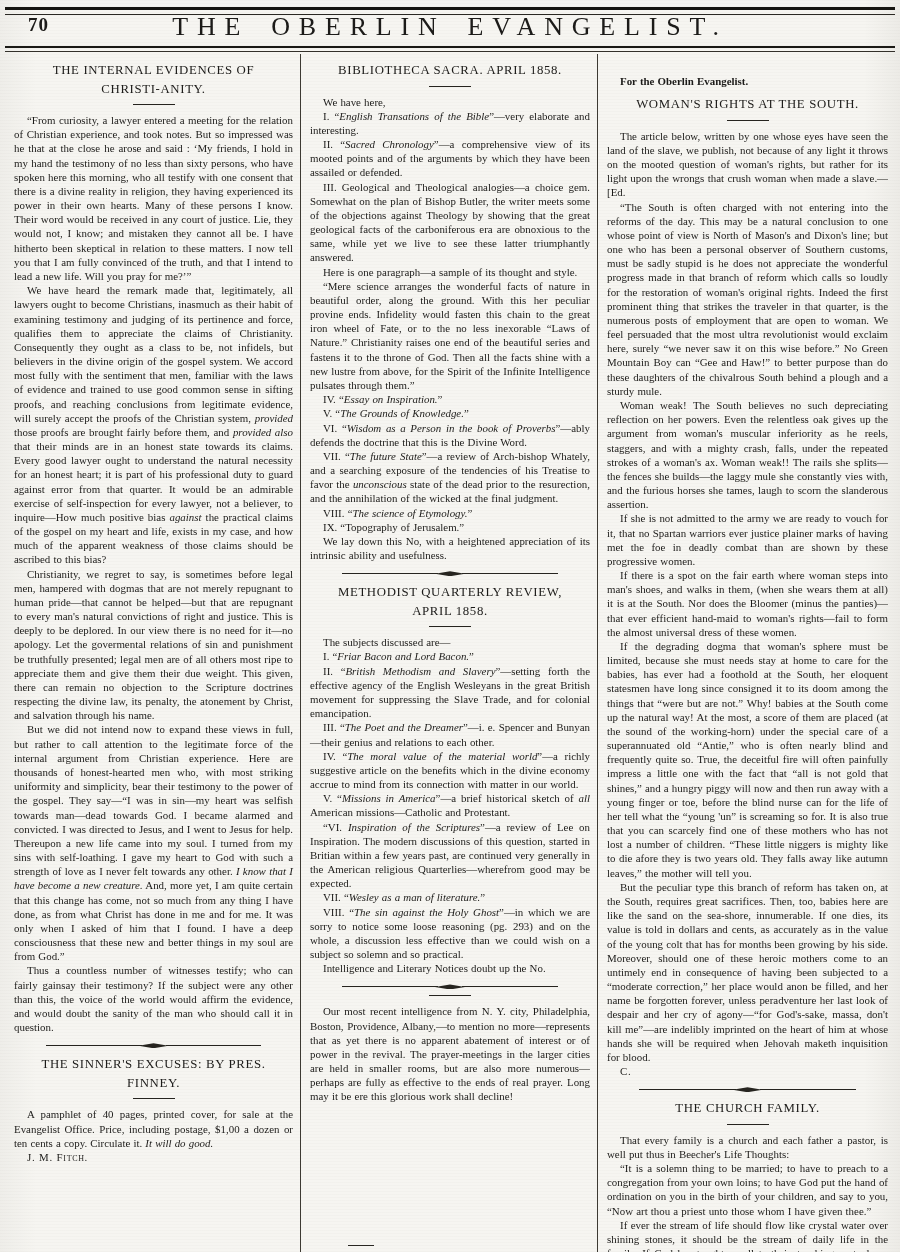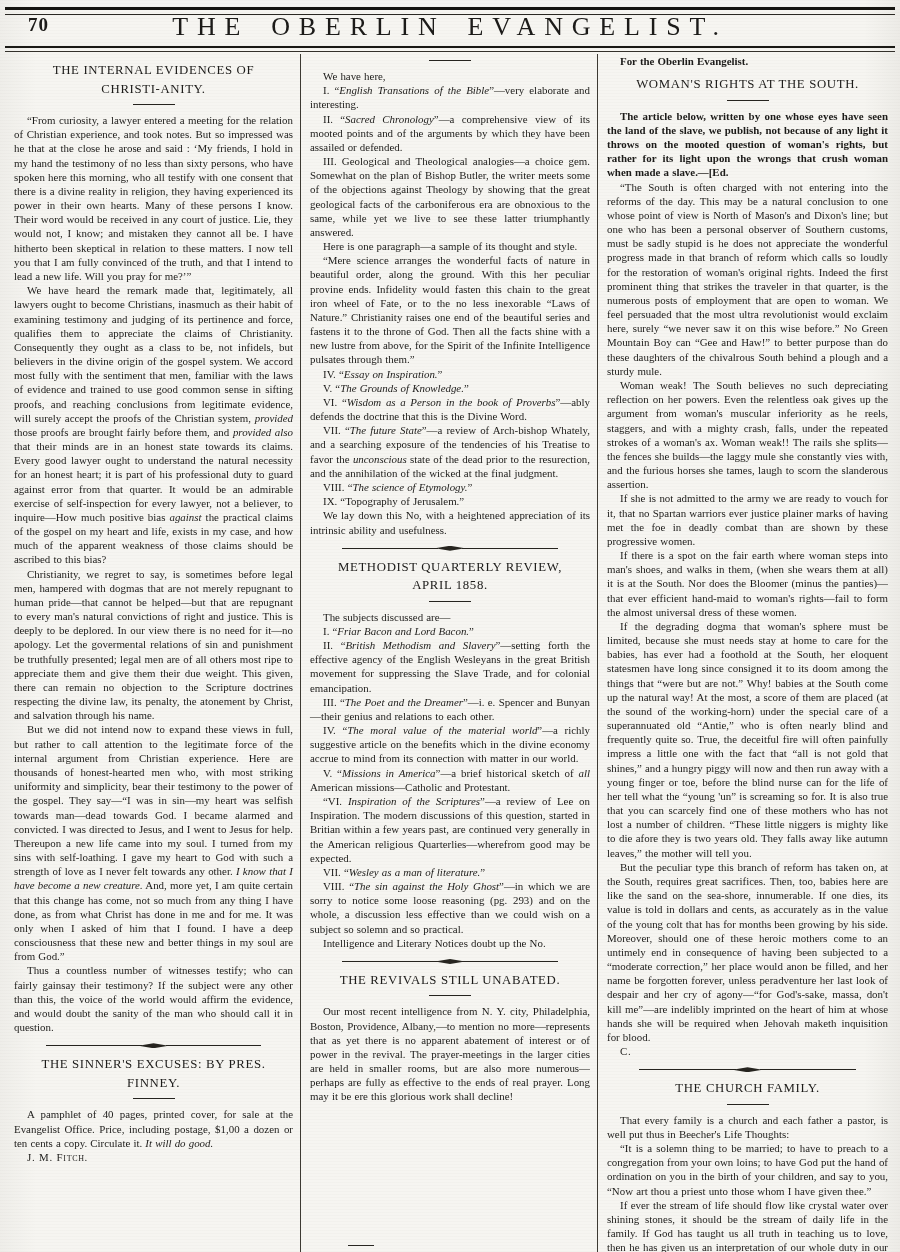--- a/index.html
+++ b/index.html
@@ -21,37 +21,37 @@
   .masthead-row{position:absolute;top:12px;left:0;right:0;height:32px;}
   .page-num{position:absolute;left:28px;top:2px;font-size:19px;font-weight:bold;letter-spacing:1px;}
   .masthead{
     margin:0;text-align:center;font-size:26px;font-weight:normal;
     letter-spacing:0.34em;word-spacing:0.25em;line-height:30px;
   }
   .columns{position:absolute;top:52px;left:0;right:0;bottom:0;display:flex;padding:0 5px;}
   .col{box-sizing:border-box;padding:2px 7px 0 9px;}
   .col-1{width:295px;}
   .col-2{width:296px;}
-  .col-3{width:296px;flex:1;}
+  .col-3{width:296px;flex:1;margin-top:20px;}
   .vsep{width:1px;background:#3d3a33;margin-top:2px;}
   .art-title{
     font-size:12.8px;font-weight:normal;text-align:center;
     letter-spacing:0.05em;margin:7px 12px 0;line-height:1.45;
   }
   .hr-short{width:42px;border-top:1.3px solid #26241f;margin:6px auto 8px;}
   .divider{display:flex;align-items:center;margin:9px 32px 4px;}
   .divider::before,.divider::after{content:"";flex:1;border-top:1px solid #26241f;}
   .diamond{width:30px;height:5px;background:#26241f;margin:0 -3px;
     -webkit-clip-path:polygon(0 50%,50% 0,100% 50%,50% 100%);
     clip-path:polygon(0 50%,50% 0,100% 50%,50% 100%);}
   p.body-text{
     font-size:10.9px;line-height:1.3;text-align:justify;
     margin:0;text-indent:13px;word-spacing:0.04em;
   }
-  .ed-note{margin-bottom:5px;font-weight:bold;}
+  .ed-note{margin-bottom:5px;}
   .sig{ text-align:right;font-size:11px;font-variant:small-caps;letter-spacing:0.06em;padding-right:20px;margin-top:1px;}
   .sig-c{padding-right:8px;font-variant:normal;}
   .dateline{text-align:right;font-size:10.3px;font-weight:bold;margin:6px 2px 1px;}
   .bottom-mark{position:absolute;left:348px;bottom:6px;width:26px;border-top:1.5px solid #2a2823;}
   i{font-style:italic;}
 </style>
 </head>
 <body>
 
 <div class="page">
@@ -85,20 +85,21 @@
         <div class="hr-short"></div>
         <p class="body-text">A pamphlet of 40 pages, printed cover, for sale at the Evangelist Office. Price, including postage, $1,00 a dozen or ten cents a copy. Circulate it. <i>It will do good.</i></p>
         <p class="body-text sig">J. M. Fitch.</p>
       </article>
     </section>
 
     <div class="vsep"></div>
 
     <section class="col col-2">
       <article>
+        <h2 class="art-title">BIBLIOTHECA SACRA. APRIL 1858.</h2>
         <div class="hr-short"></div>
         <p class="body-text">We have here,</p>
         <p class="body-text">I. “<i>English Transations of the Bible</i>”—very elaborate and interesting.</p>
         <p class="body-text">II. “<i>Sacred Chronology</i>”—a comprehensive view of its mooted points and of the arguments by which they have been assailed or defended.</p>
         <p class="body-text">III. Geological and Theological analogies—a choice gem. Somewhat on the plan of Bishop Butler, the writer meets some of the objections against Theology by showing that the great geological facts of the carboniferous era are obnoxious to the same, while yet we live to see these latter triumphantly answered.</p>
         <p class="body-text">Here is one paragraph—a sample of its thought and style.</p>
         <p class="body-text">“Mere science arranges the wonderful facts of nature in beautiful order, along the ground. With this her peculiar provine ends. Infidelity would fasten this chain to the great iron wheel of Fate, or to the no less inexorable “Laws of Nature.” Christianity raises one end of the beautiful series and fastens it to the throne of God. Then all the facts shine with a new lustre from above, for the Spirit of the Infinite Intelligence pulsates through them.”</p>
         <p class="body-text">IV. “<i>Essay on Inspiration.</i>”</p>
         <p class="body-text">V. “<i>The Grounds of Knowledge.</i>”</p>
         <p class="body-text">VI. “<i>Wisdom as a Person in the book of Proverbs</i>”—ably defends the doctrine that this is the Divine Word.</p>
@@ -121,21 +122,20 @@
         <p class="body-text">V. “<i>Missions in America</i>”—a brief historical sketch of <i>all</i> American missions—Catholic and Protestant.</p>
         <p class="body-text">“VI. <i>Inspiration of the Scriptures</i>”—a review of Lee on Inspiration. The modern discussions of this question, started in Britian within a few years past, are continued very generally in the American religious Quarterlies—wherefrom good may be expected.</p>
         <p class="body-text">VII. “<i>Wesley as a man of literature.</i>”</p>
         <p class="body-text">VIII. “<i>The sin against the Holy Ghost</i>”—in which we are sorry to notice some loose reasoning (pg. 293) and on the whole, a discussion less effective than we could wish on a subject so solemn and so practical.</p>
         <p class="body-text">Intelligence and Literary Notices doubt up the No.</p>
       </article>
       <div class="divider">
           <span class="diamond"></span>
         </div>
       <article>
-        <h2 class="art-title">THE REVIVALS STILL UNABATED.</h2>
         <div class="hr-short"></div>
         <p class="body-text">Our most recent intelligence from N. Y. city, Philadelphia, Boston, Providence, Albany,—to mention no more—represents that as yet there is no apparent abatement of interest or of power in the revival. The prayer-meetings in the larger cities are held in smaller rooms, but are also more numerous—perhaps are fully as effective to the ends of real prayer. Long may it be ere this glorious work shall decline!</p>
       </article>
     </section>
 
     <div class="vsep"></div>
 
     <section class="col col-3">
       <article>
         <p class="body-text dateline">For the Oberlin Evangelist.</p>

